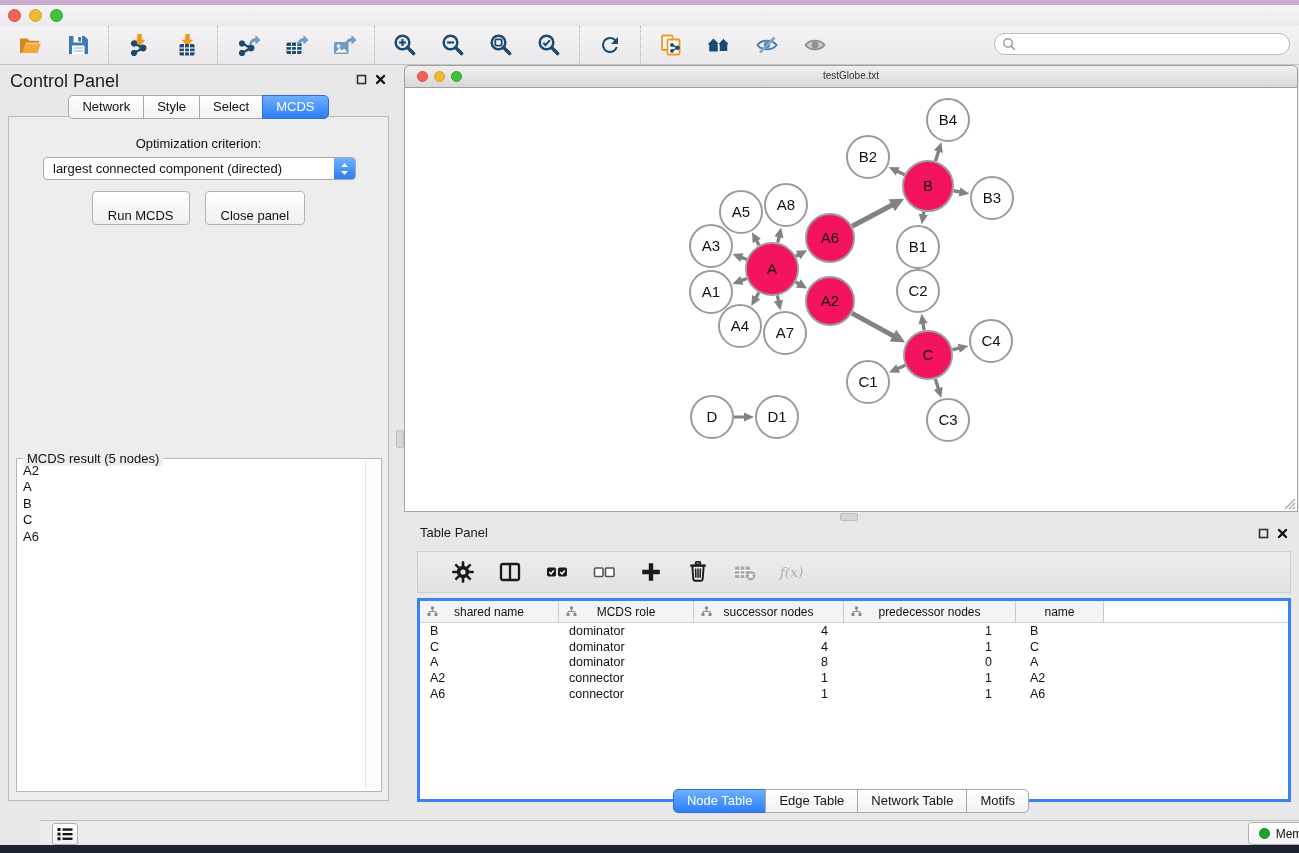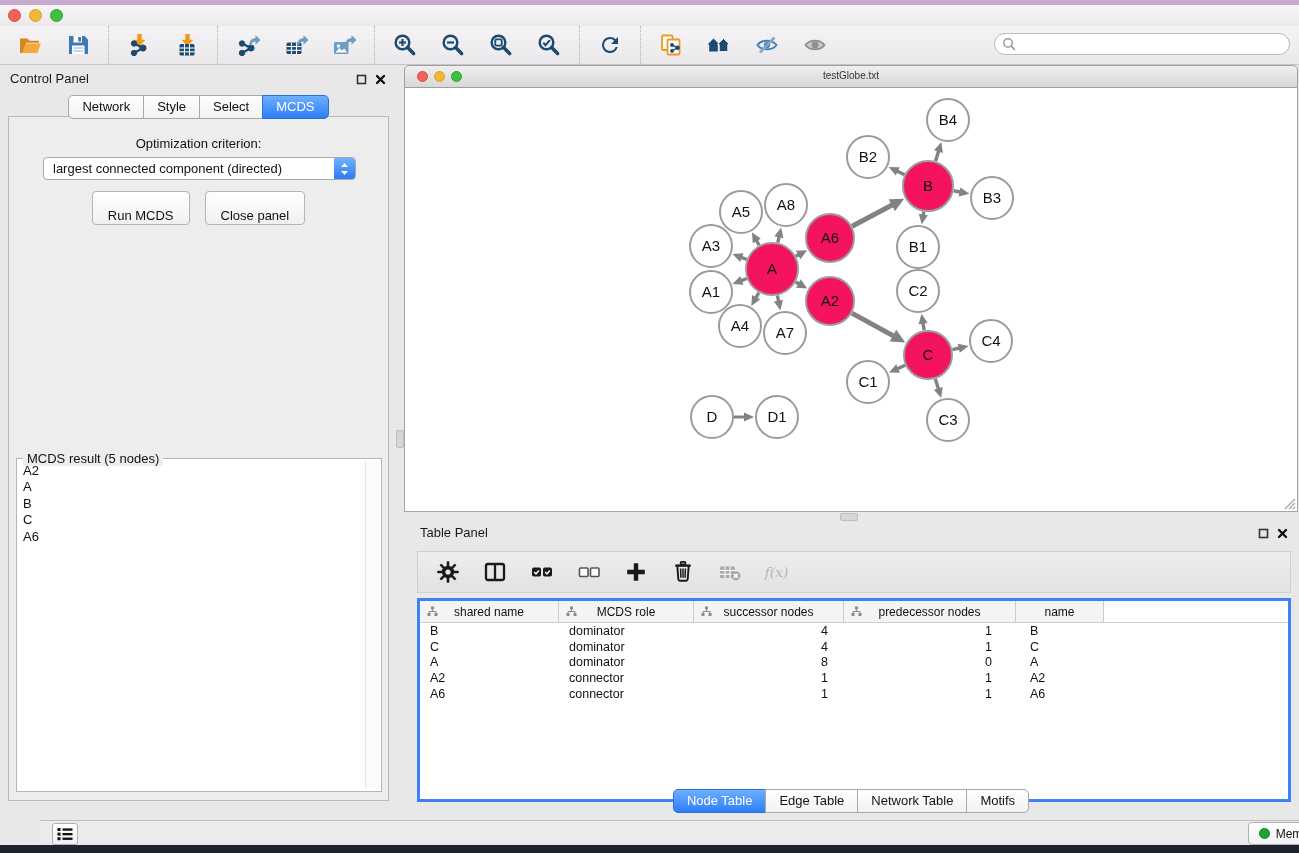--- a/index.html
+++ b/index.html
@@ -25,21 +25,21 @@
   .tbgroup+.tbgroup{border-left:1px dotted #b2b0b2;}
   .tbbtn{width:28px;height:28px;display:flex;align-items:center;justify-content:center;cursor:default;}
   .search{position:absolute;right:9px;top:7px;width:296px;height:22px;background:#fff;border:1px solid #bdbbbd;border-radius:12px;display:flex;align-items:center;box-sizing:border-box;}
   .search svg{margin-left:7px;flex:none;}
   .search input{border:none;outline:none;background:transparent;flex:1;font-size:12px;padding:0 8px 0 4px;font-family:"Liberation Sans",sans-serif;}
 
   
   .panelbtn{display:inline-flex;width:13px;height:13px;align-items:center;justify-content:center;}
 
   
-  .cp-title{position:absolute;left:10px;top:71px;font-size:13px;color:#1a1a1a;}
+  .cp-title{position:absolute;left:10px;top:71px;font-size:18px;color:#1a1a1a;}
   .cp-float{position:absolute;left:355px;top:73px;}
   .cp-close{position:absolute;left:374px;top:73px;}
   .cp-box{position:absolute;left:8px;top:116px;width:381px;height:685px;background:#ededed;border:1px solid #b9b9b9;box-sizing:border-box;}
   .cp-tabs{position:absolute;left:0;top:95px;width:397px;display:flex;justify-content:center;z-index:3;}
   .seg{display:inline-flex;border-radius:10px;}
   .seg .tab{border:1px solid #a8a8a8;background:linear-gradient(#ffffff,#f2f2f2);padding:3px 13px 4px;font-size:13px;color:#111;margin-left:-1px;cursor:default;}
   .seg .tab:first-child{border-radius:5px 0 0 5px;margin-left:0;}
   .seg .tab:last-child{border-radius:0 5px 5px 0;}
   .seg .tab.sel{background:linear-gradient(#6db0fe,#2d7df7);border-color:#2d6fd9;color:#fff;}
   .opt-label{position:absolute;left:0;top:136px;width:397px;text-align:center;font-size:13px;color:#111;}
@@ -65,21 +65,21 @@
   .net-titlebar .lights{left:12px;top:5px;gap:6px;}
   .net-titlebar .light{width:11px;height:11px;}
   .net-title{position:absolute;left:0;right:0;top:4px;text-align:center;font-size:10px;color:#333;}
   .net-content{position:absolute;left:0;top:23px;width:100%;height:424px;background:#fff;border:1px solid #a5a5a5;border-top:none;box-sizing:border-box;}
   .resize-grip{position:absolute;right:1px;bottom:1px;width:13px;height:13px;}
 
   
   .tp-title{position:absolute;left:420px;top:525px;font-size:13px;color:#1a1a1a;}
   .tp-float{position:absolute;left:1257px;top:527px;}
   .tp-close{position:absolute;left:1276px;top:527px;}
-  .tp-toolbar{position:absolute;left:417px;top:551px;width:874px;height:42px;background:linear-gradient(#ededed,#e2e2e2);border:1px solid #cfcfcf;box-sizing:border-box;display:flex;align-items:center;gap:21px;padding-left:17px;}
+  .tp-toolbar{position:absolute;left:417px;top:551px;width:874px;height:42px;background:linear-gradient(#ededed,#e2e2e2);border:1px solid #cfcfcf;box-sizing:border-box;display:flex;align-items:center;gap:21px;padding-left:32px;}
   .tp-toolbar .tbbtn{width:26px;height:26px;}
   .tbl{position:absolute;left:417px;top:598px;width:874px;height:204px;background:#fff;border:3px solid #3b82f6;box-sizing:border-box;overflow:hidden;}
   .tbl-head{display:flex;height:22px;}
   .th{position:relative;background:#f4f4f4;border-right:1px solid #cccccc;border-bottom:1px solid #cfcfcf;box-sizing:border-box;flex:none;display:flex;align-items:center;justify-content:center;font-size:12px;color:#111;}
   .th .tree{position:absolute;left:7px;top:5px;}
   .th.filler{background:#fff;border-right:none;flex:1;}
   .tr{display:flex;height:15.8px;align-items:center;}
   .td{flex:none;font-size:12.5px;color:#111;box-sizing:border-box;white-space:nowrap;overflow:hidden;}
   .tbl-tabs{position:absolute;left:403px;top:789px;width:896px;display:flex;justify-content:center;}
 

